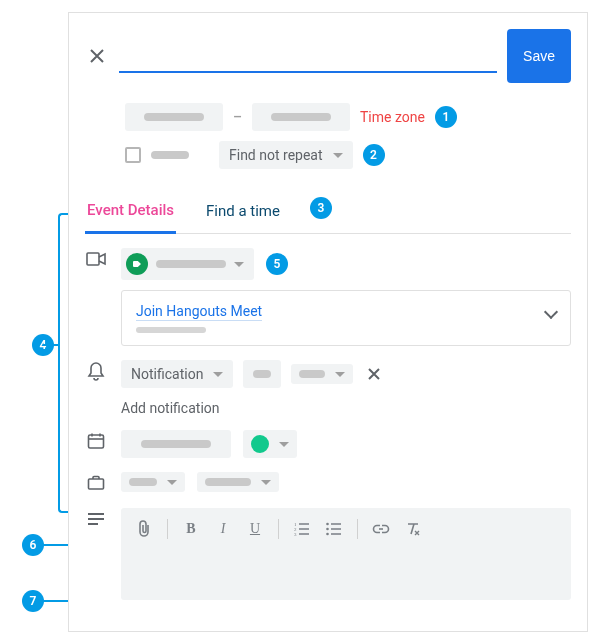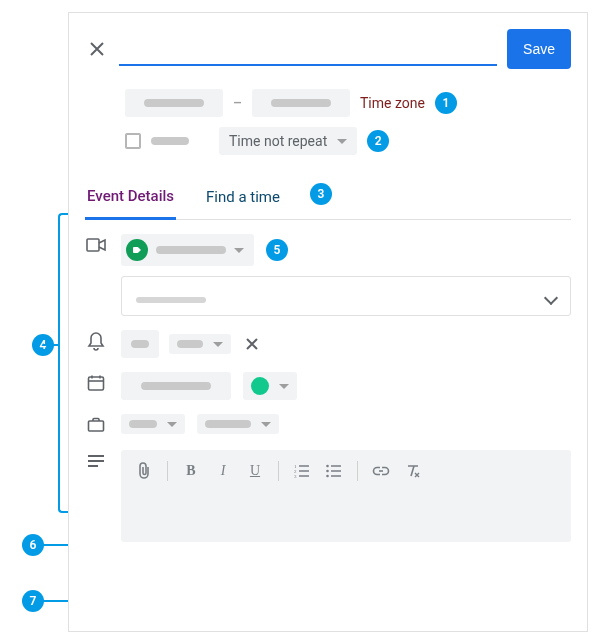--- a/index.html
+++ b/index.html
@@ -43,39 +43,39 @@
     border-bottom: 2px solid #1a73e8;
     font-size: 20px;
     padding: 4px 6px;
     outline: none;
     color:#202124;
   }
   .title-input::placeholder { color:#bdbdbd; }
   .save-btn {
     background:#1a73e8; color:#fff;
     border:none; border-radius:4px;
-    padding:12px 16px; font-size:14px; cursor:pointer;
+    padding:19px 16px; font-size:14px; cursor:pointer;
   }
   
   .ph {
     background:#f1f3f4; border-radius:3px;
     display:inline-flex; align-items:center; justify-content:center;
     height:28px;
   }
   .bar {
     display:block; height:8px; border-radius:4px;
     background:#c9c9c9;
   }
   .row {
     display:flex; align-items:center; gap:10px;
     margin-top:10px;
   }
   .row.indent { padding-left:40px; }
   .dash { color:#9e9e9e; font-weight:500; }
-  .plain-label { color:#7f1d1d; }
+  .plain-label { color:#ef4444; }
   
   .badge {
     width:22px; height:22px; border-radius:50%;
     background:#039be5; color:#fff;
     display:inline-flex; align-items:center; justify-content:center;
     font-size:12px; font-weight:600;
   }
   .badge.out { position:absolute; }
   
   .chk {
@@ -96,21 +96,21 @@
   .tabs {
     display:flex; gap:28px; align-items:center;
     border-bottom:1px solid #e0e0e0;
     margin-top:22px;
   }
   .tab {
     padding:10px 2px 12px 2px;
     color:#0c4a6e; cursor:pointer; font-size:15px;
   }
   .tab.active {
-    color:#701a75; font-weight:500;
+    color:#ec4899; font-weight:500;
     border-bottom:3px solid #1a73e8;
     margin-bottom:-1px;
   }
   
   .details { margin-top:14px; }
   .drow {
     display:flex; align-items:flex-start; gap:14px;
     margin-top:14px;
   }
   .gutter {
@@ -238,21 +238,21 @@
         </span>
       <span class="plain-label">Time zone</span>
       <span class="badge">1</span>
     </div>
 
     <div class="row indent">
       <span class="chk"></span>
       <span class="bar" style="width:38px;"></span>
       <span style="width:10px;"></span>
       <span class="dd">
-        <span>Time not repeat</span>
+        <span>Find not repeat</span>
         <span class="caret"></span>
       </span>
       <span class="badge">2</span>
     </div>
 
     <div class="tabs">
       <div class="tab active">Event Details</div>
       <div class="tab">Find a time</div>
       <span class="badge" style="margin-bottom:8px;">3</span>
     </div>
@@ -271,51 +271,57 @@
           <div style="display:flex;align-items:center;gap:12px;">
             <span class="conf-pill">
               <span class="meet-ico"></span>
               <span class="bar" style="width:70px;"></span>
               <span class="caret"></span>
             </span>
             <span class="badge">5</span>
           </div>
           <div class="join-box">
             <div>
+              <span class="join-link">Join Hangouts Meet</span>
               <div style="margin-top:8px;">
                   <span class="bar" style="width:70px;height:6px;background:#d6d6d6;"></span>
                 </div>
             </div>
             <span class="chev"></span>
           </div>
         </div>
       </div>
 
       <div class="drow">
         <div class="gutter">
           <svg width="18" height="20" viewBox="0 0 18 20" fill="none">
               <path d="M9 2 A5 5 0 0 1 14 7 V12 L16 15 H2 L4 12 V7 A5 5 0 0 1 9 2 Z" stroke-width="1.6"></path>
               <path d="M7 17 A2 2 0 0 0 11 17" stroke-width="1.6"></path>
             </svg>
         </div>
         <div class="content">
           <div style="display:flex;align-items:center;gap:10px;">
+            <span class="dd">
+              <span>Notification</span>
+              <span class="caret"></span>
+            </span>
             <span class="ph" style="width:38px;">
                 <span class="bar" style="width:18px;"></span>
               </span>
             <span class="dd" style="padding:6px 8px;">
               <span class="bar" style="width:26px;"></span>
               <span class="caret"></span>
             </span>
             <span class="notif-x">
               <svg width="14" height="14" viewBox="0 0 14 14">
                   <path d="M2 2 L12 12 M12 2 L2 12" stroke="#5f6368" stroke-width="2"></path>
                 </svg>
             </span>
           </div>
+          <div class="add-notif">Add notification</div>
         </div>
       </div>
 
       <div class="drow">
         <div class="gutter">
           <svg width="18" height="18" viewBox="0 0 18 18" fill="none">
               <rect x="1.5" y="3" width="15" height="13" rx="1.5" stroke-width="1.6"></rect>
               <path d="M1.5 7 H16.5" stroke-width="1.6"></path>
               <path d="M5 1.5 V4.5 M13 1.5 V4.5" stroke-width="1.6"></path>
             </svg>

